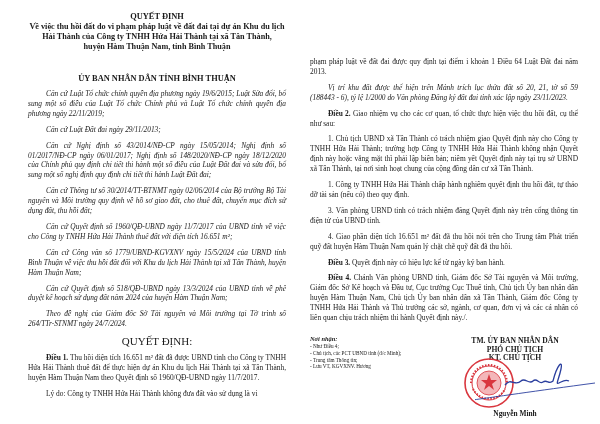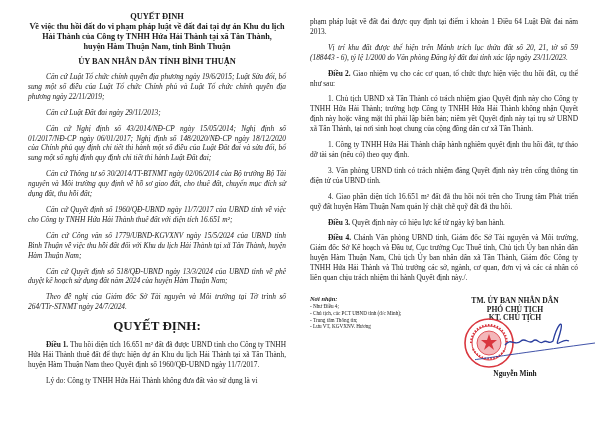--- a/index.html
+++ b/index.html
@@ -8,26 +8,26 @@
       font-family: "Liberation Serif", "DejaVu Serif", serif;
       color: #1a1a1a;
       position: relative;
     }
     .page { position: absolute; top: 0; left: 0; width: 600px; height: 424px; }
     .col { position: absolute; top: 0; }
     .col-left { left: 28px; width: 258px; }
     .col-right { left: 310px; width: 268px; }
     .title-block { text-align: center; font-weight: bold; font-size: 8.2px; line-height: 10px; padding-top: 12px; }
     .title-block .t1 { font-size: 8.4px; }
-    .org-heading { text-align: center; font-weight: bold; font-size: 8.4px; margin-top: 5px; margin-bottom: 6px; }
+    .org-heading { text-align: center; font-weight: bold; font-size: 8.4px; margin-top: 22px; margin-bottom: 6px; }
     p { font-size: 7.4px; line-height: 9.9px; text-align: justify; }
     p.basis { font-style: italic; text-indent: 18px; margin-bottom: 6px; }
     p.body { text-indent: 18px; margin-bottom: 6px; }
-    p.body.noindent { text-indent: 0; }
-    .decision-heading { text-align: center; font-weight: bold; font-size: 13px; margin: 4px 0 6px 0; }
+    p.body.noindent { text-indent: 0; margin-top: 40px; }
+    .decision-heading { text-align: center; font-weight: normal; font-size: 11px; margin: 4px 0 6px 0; }
     b.art { font-weight: bold; }
     .right-top { padding-top: 17px; }
     .bottom-area { position: relative; height: 110px; }
     .recipients { position: absolute; left: 0; top: 6px; width: 140px; }
     .recipients .rh { font-style: italic; font-weight: bold; font-size: 6.4px; line-height: 8px; }
     .recipients .ri { font-size: 5.2px; line-height: 6.8px; }
     .sign-block { position: absolute; left: 135px; top: 8px; width: 140px; text-align: center; }
     .sign-block .st { font-weight: bold; font-size: 7.6px; line-height: 8.6px; }
     .stamp { position: absolute; left: 18px; top: 20px; width: 52px; height: 52px; }
     .signature { position: absolute; left: 30px; top: 18px; width: 120px; height: 50px; }

